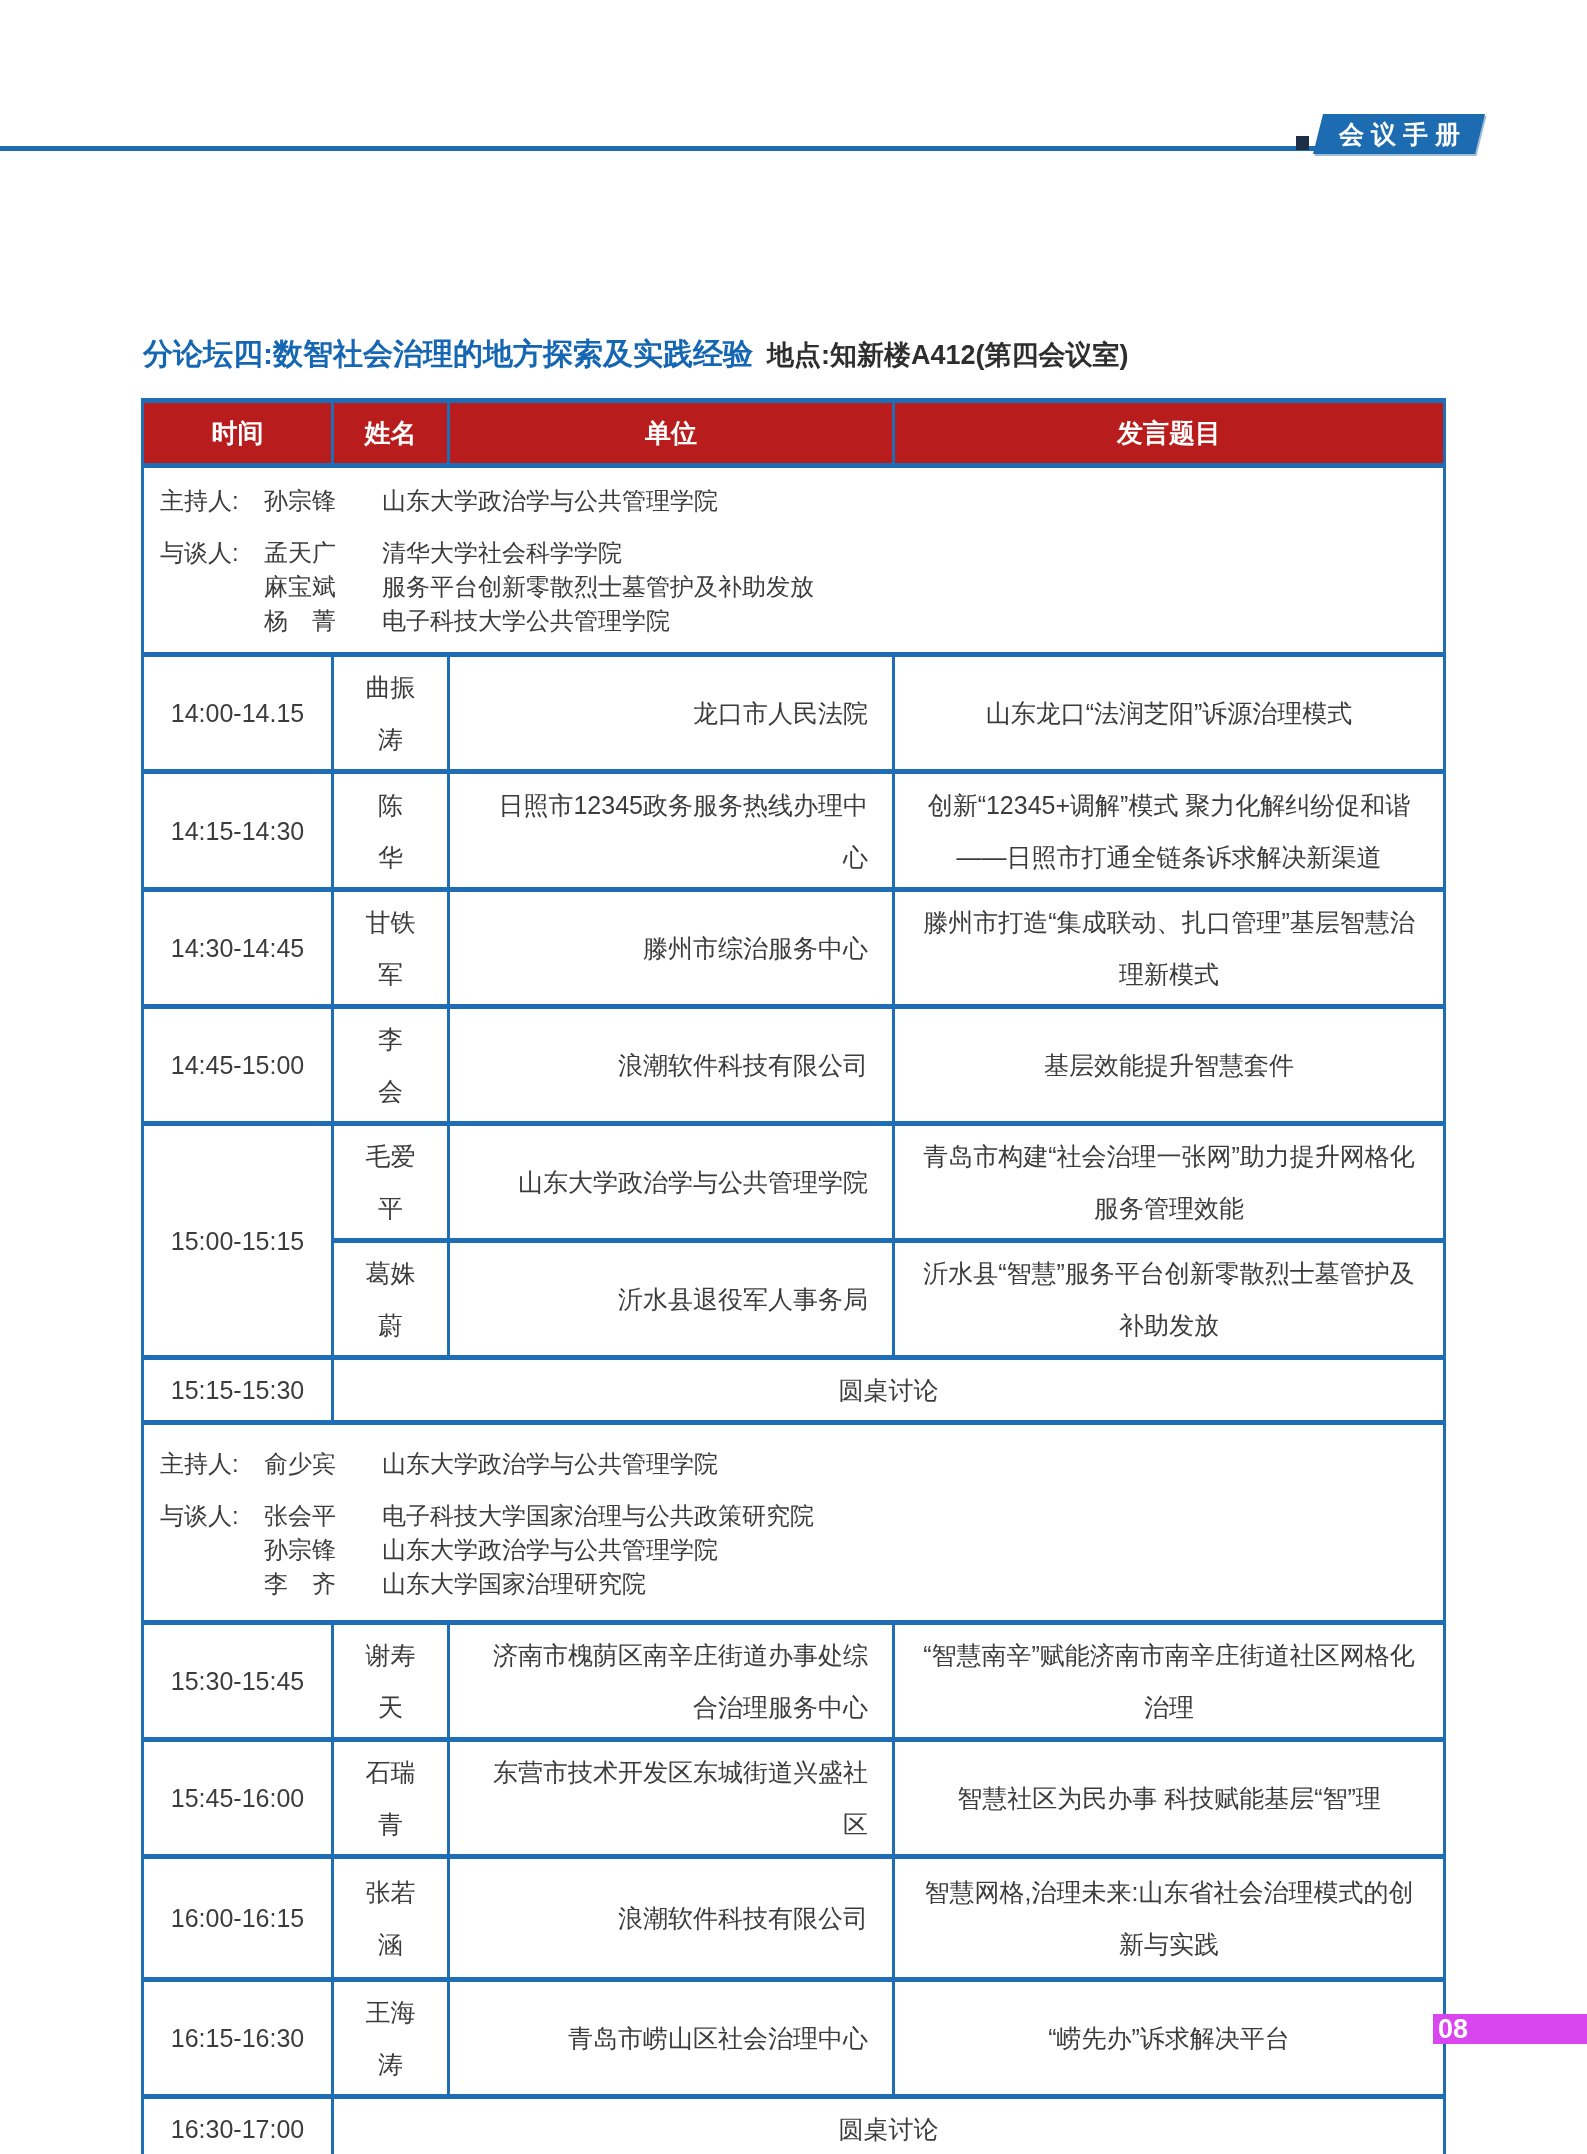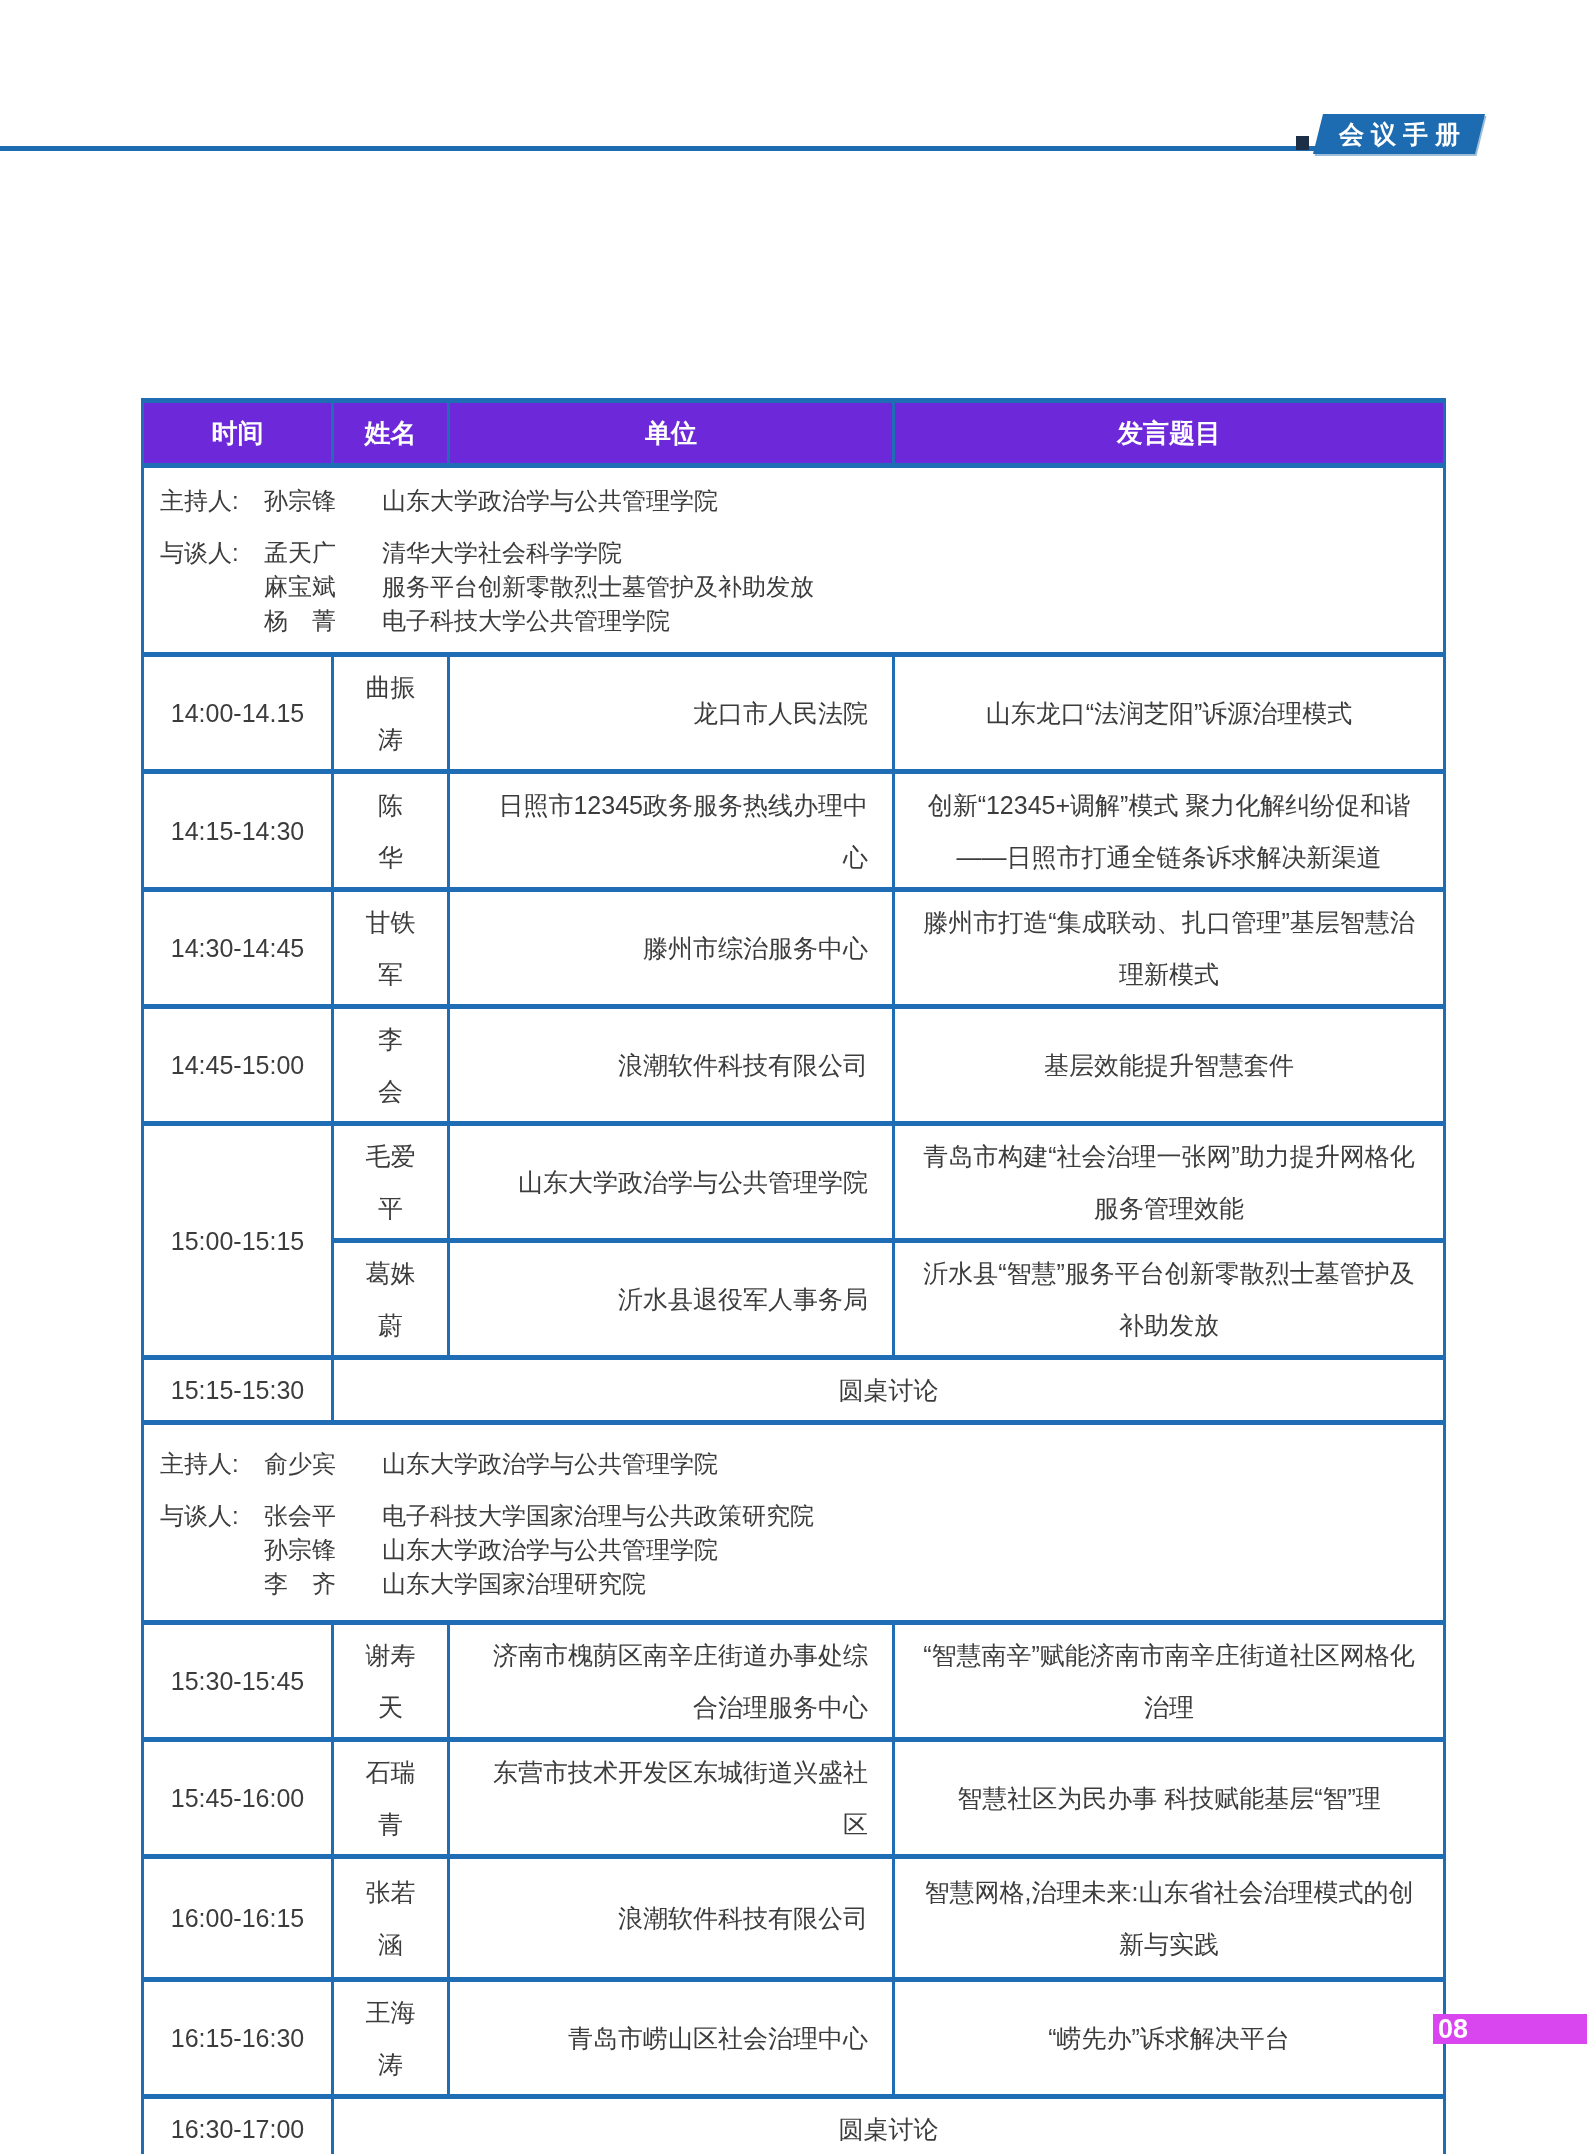--- a/index.html
+++ b/index.html
@@ -29,21 +29,21 @@
   .title-forum{color:#1667b3;font-size:30px;font-weight:bold;}
   .title-loc{color:#2e2e2e;font-size:27px;font-weight:bold;margin-left:14px;}
   
   table.schedule{
     position:absolute;left:141px;top:398px;width:1302px;
     border-collapse:collapse;table-layout:fixed;
   }
   col.c-time{width:190px;} col.c-name{width:116px;}
   col.c-org{width:445px;}  col.c-topic{width:551px;}
   .schedule th{
-    background:#6d28d9;color:#ffffff;font-size:26px;font-weight:bold;
+    background:#b91c1c;color:#ffffff;font-size:26px;font-weight:bold;
     border:3px solid #1f6db4;border-top-width:5px;border-bottom-width:5px;
     text-align:center;vertical-align:middle;
   }
   .schedule td{
     border:3px solid #1f6db4;border-top-width:5px;border-bottom-width:5px;
     font-size:25px;line-height:2.08;
     text-align:center;vertical-align:middle;
     padding:4px 23px;box-sizing:border-box;
     color:#3c3c3c;
   }
@@ -68,20 +68,23 @@
 <body>
 
 <div class="page">
 
   <div class="top-rule"></div>
   <div class="rule-endcap"></div>
   <div class="badge">
     <span class="badge-text">会议手册</span>
   </div>
 
+  <div class="title">
+    <span class="title-forum">分论坛四:数智社会治理的地方探索及实践经验</span><span class="title-loc">地点:知新楼A412(第四会议室)</span>
+  </div>
 
   <table class="schedule">
     <colgroup>
         <col class="c-time">
         <col class="c-name">
         <col class="c-org">
         <col class="c-topic">
       </colgroup>
 
     <tbody>

